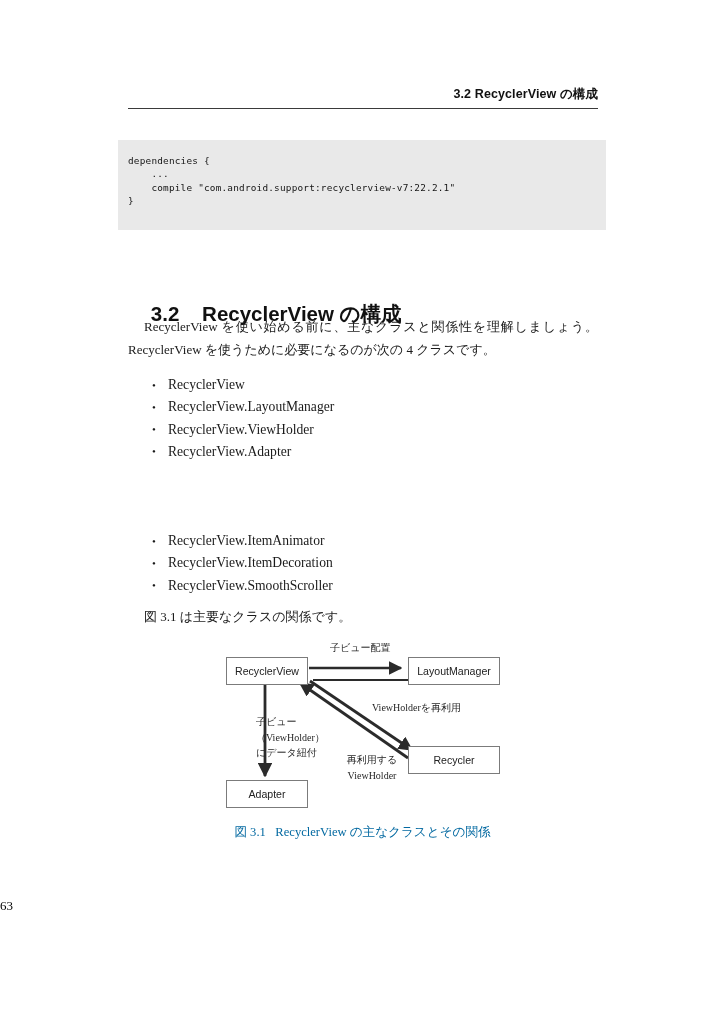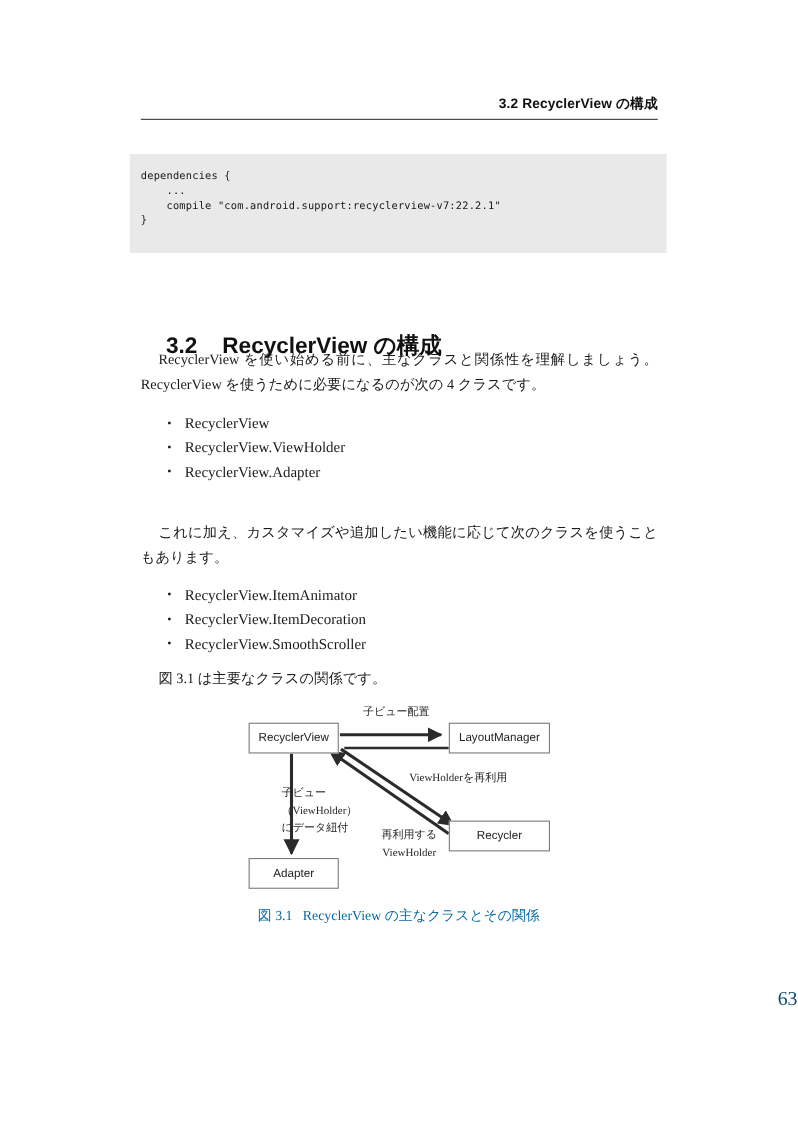--- a/index.html
+++ b/index.html
@@ -165,23 +165,23 @@
     color: #0369a1;
     white-space: pre;
   }
 
   
   .folio {
     position: absolute;
     left: 0;
     top: 898px;
     width: 725px;
-    text-align: right;
-    font-size: 18px;
-    color: #0c4a6e;
+    text-align: left;
+    font-size: 13px;
+    color: #000000;
   }
 </style>
 </head>
 <body>
 
 <div class="page">
 
   <div class="runhead">3.2 RecyclerView の構成</div>
   <div class="runrule"></div>
 
@@ -195,27 +195,25 @@
   <div class="sec-head">
     <span class="sec-num">3.2</span><span>&nbsp;&nbsp;&nbsp;&nbsp;</span><span class="sec-title">RecyclerView の構成</span>
   </div>
 
   <div class="para" style="top:316px;">
     <span class="indent">RecyclerView を使い始める前に、主なクラスと関係性を理解しましょう。RecyclerView を使うために必要になるのが次の 4 クラスです。</span>
   </div>
 
   <ul class="bullets" style="top:374px;">
     <li>RecyclerView</li>
+    <li>RecyclerView.LayoutManager</li>
     <li>RecyclerView.ViewHolder</li>
     <li>RecyclerView.Adapter</li>
   </ul>
 
-  <div class="para" style="top:473px;">
-    <span class="indent">これに加え、カスタマイズや追加したい機能に応じて次のクラスを使うこともあります。</span>
-  </div>
 
   <ul class="bullets" style="top:530px;">
     <li>RecyclerView.ItemAnimator</li>
     <li>RecyclerView.ItemDecoration</li>
     <li>RecyclerView.SmoothScroller</li>
   </ul>
 
   <div class="para" style="top:606px;">
     <span class="indent">図 3.1 は主要なクラスの関係です。</span>
   </div>

